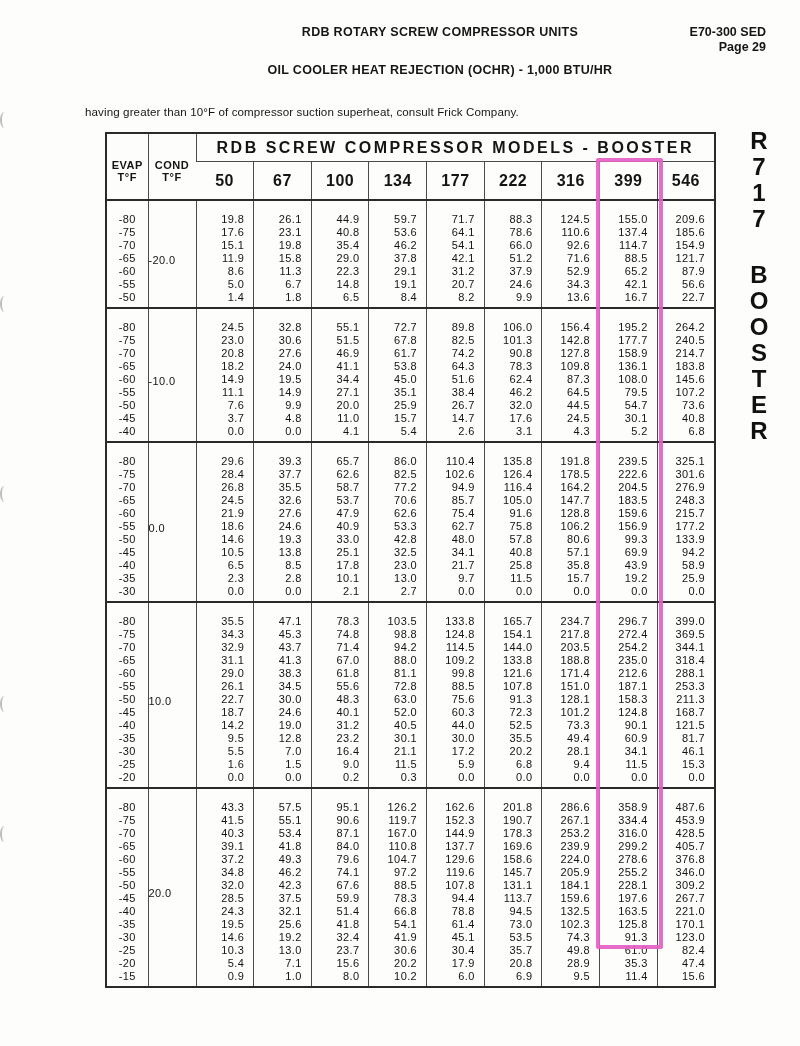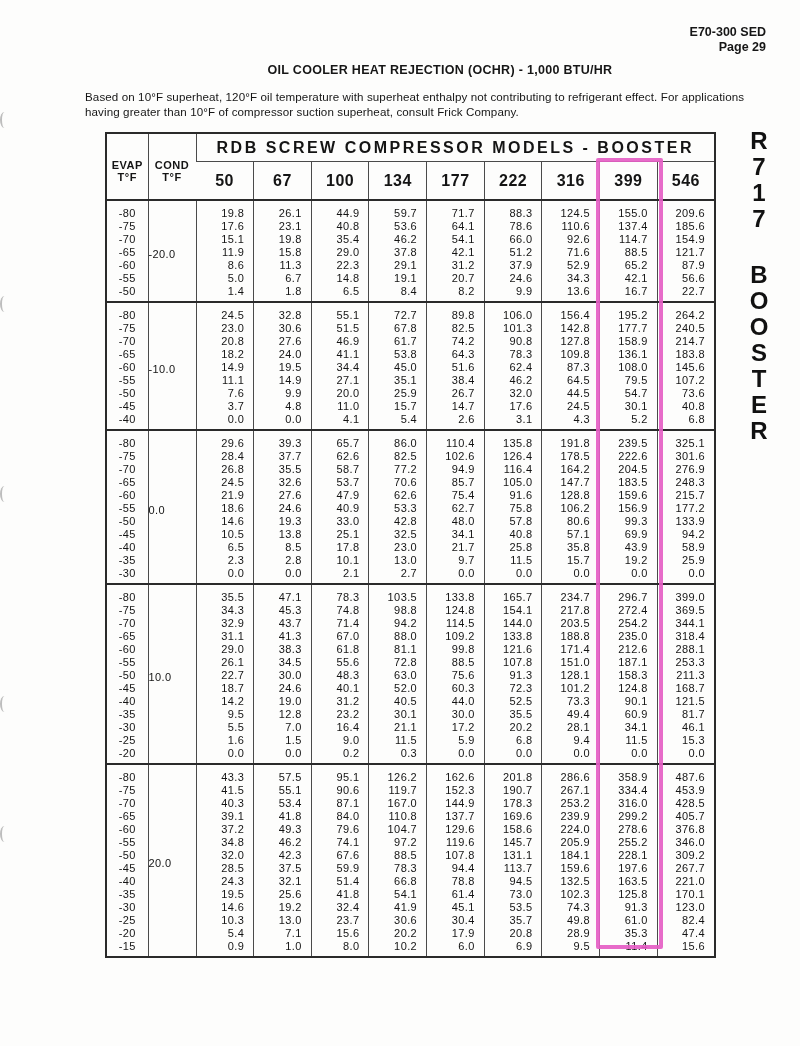--- a/index.html
+++ b/index.html
@@ -60,21 +60,21 @@
     vertical-align:middle;letter-spacing:.5px;
     border-bottom:2px solid #2a2a2a;
   }
   tbody td{
     height:13px;line-height:13px;
     letter-spacing:.4px;
   }
   tbody td.evap-cell{text-align:center;}
   tbody td.cond-cell{text-align:left;vertical-align:middle;border-left:1px solid #4a4a4a;}
   tbody td.val-cell{text-align:right;padding-right:9px;}
-  tbody tr.block-first td{border-top:2px solid #2a2a2a;padding-top:6px;}
+  tbody tr.block-first td{border-top:2px solid #2a2a2a;padding-top:12px;}
   tbody tr.block-last td{padding-bottom:3px;}
   
   .hl-overlay{
     position:absolute;
     border:4px solid #e55ec4;
     border-radius:2px;
     pointer-events:none;
     opacity:.92;
   }
   
@@ -91,28 +91,29 @@
     border-left:2px solid #8a8a8a;border-radius:50%;
     opacity:.55;
   }
 </style>
 </head>
 <body>
 
 <div class="page">
 
   <div class="doc-title-block">
+    <div>RDB ROTARY SCREW COMPRESSOR UNITS</div>
   </div>
   <div class="doc-ref-block">
     <div>E70-300 SED</div>
     <div>Page 29</div>
   </div>
   <div class="section-title">OIL COOLER HEAT REJECTION (OCHR) - 1,000 BTU/HR</div>
   <div class="note">
-    <span>Based on 10°F superheat, 120°F oil temperature with superheat enthalpy not contributing to refrigerant effect. For applications</span><br>
+    <br>
     <span>having greater than 10°F of compressor suction superheat, consult Frick Company.</span>
   </div>
 
   <table class="ochr">
     <colgroup id="ochr-cols">
         <col class="c-evap">
         <col class="c-cond">
         <col>
         <col>
         <col>

